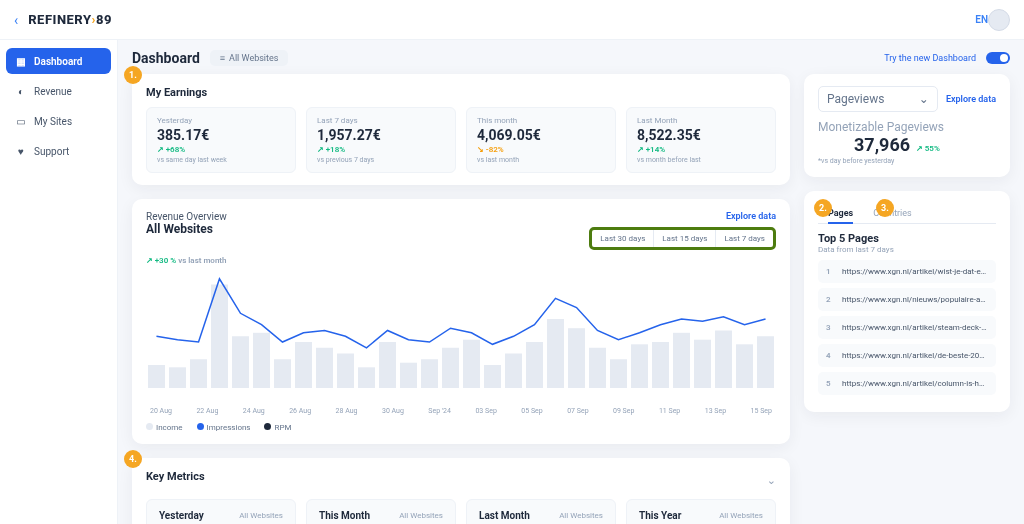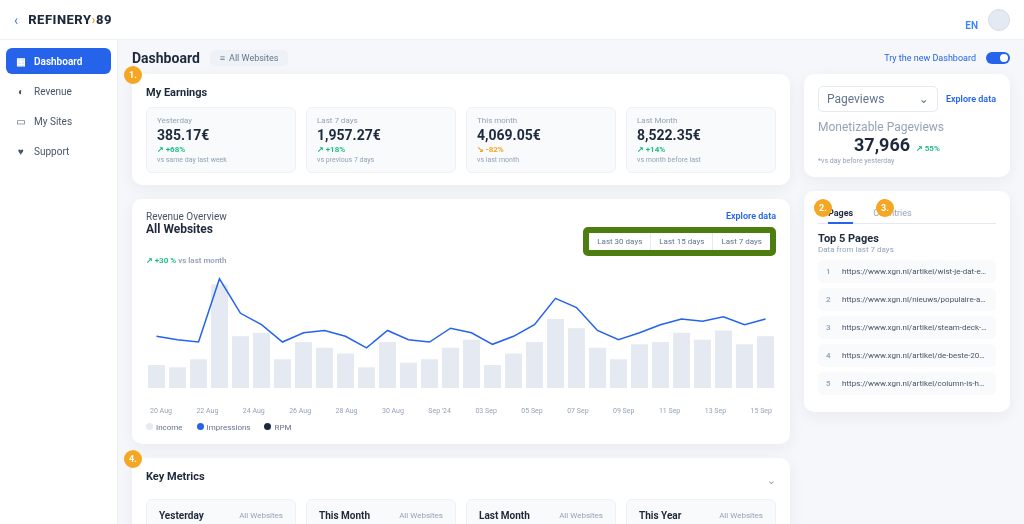--- a/index.html
+++ b/index.html
@@ -1,21 +1,21 @@
 <!DOCTYPE html>
 <html><head>
 <meta charset="utf-8">
 <style>
 * { box-sizing: border-box; margin: 0; padding: 0; font-family: -apple-system, BlinkMacSystemFont, "Segoe UI", Roboto, sans-serif; }
 body { background: #f5f7fb; color: #333; font-size: 11px; width: 1024px; height: 524px; overflow: hidden; }
 .topbar { height: 40px; background: #fff; display: flex; align-items: center; padding: 0 14px; border-bottom: 1px solid #eef2f7; }
 .back { color: #3b82f6; font-size: 14px; margin-right: 10px; cursor: pointer; }
 .brand { font-weight: 800; font-size: 13px; letter-spacing: 0.5px; color: #1e293b; }
 .brand .accent { color: #f5a623; }
-.topbar-right { margin-left: auto; display: flex; align-items: flex-end; gap: 10px; }
+.topbar-right { margin-left: auto; display: flex; align-items: center; }
 .lang { color: #3b82f6; font-size: 10px; font-weight: 600; }
 .avatar { width: 22px; height: 22px; border-radius: 50%; background: #e5eaf2; border: 1px solid #d4dbe7; }
 
 .layout { display: flex; height: 484px; }
 .sidebar { width: 118px; background: #fff; padding: 8px 6px; border-right: 1px solid #eef2f7; }
 .nav-item { display: flex; align-items: center; gap: 7px; padding: 7px 9px; border-radius: 6px; color: #475569; font-size: 10px; cursor: pointer; margin-bottom: 4px; }
 .nav-item.active { background: #2563eb; color: #fff; font-weight: 600; }
 .nav-icon { width: 12px; height: 12px; display: inline-flex; align-items: center; justify-content: center; }
 
 .main { flex: 1; padding: 10px 14px 0 14px; overflow-y: auto; }
@@ -41,21 +41,21 @@
 .earn-cell .val { font-size: 14px; font-weight: 700; color: #1e293b; margin: 2px 0; }
 .delta { font-size: 8px; font-weight: 600; }
 .delta.up { color: #10b981; }
 .delta.down { color: #f59e0b; }
 .earn-cell .sub { font-size: 7px; color: #94a3b8; margin-top: 2px; }
 
 .rev-hdr { display: flex; align-items: flex-start; }
 .rev-left h3 { font-size: 12px; font-weight: 700; color: #1e293b; }
 .rev-right { margin-left: auto; text-align: right; }
 .explore { color: #2563eb; font-size: 9px; font-weight: 600; cursor: pointer; }
-.range-pills { margin-top: 6px; display: flex; gap: 0; border: 6px solid #4d7c0f; border-radius: 5px; overflow: hidden; }
+.range-pills { margin-top: 6px; display: flex; gap: 0; border: 3px solid #4d7c0f; border-radius: 5px; overflow: hidden; }
 .range-pills span { padding: 4px 8px; font-size: 8px; color: #64748b; cursor: pointer; border-left: 1px solid #e5eaf2; }
 .range-pills span:first-child { border-left: none; }
 .trend-line { font-size: 8px; color: #10b981; font-weight: 600; margin-top: 20px; }
 .trend-line .mut { color: #94a3b8; }
 
 .chart { height: 130px; margin-top: 8px; position: relative; }
 .xaxis { display: flex; justify-content: space-between; font-size: 7px; color: #94a3b8; margin-top: 4px; padding: 0 4px; }
 .legend { display: flex; gap: 14px; margin-top: 8px; font-size: 8px; color: #64748b; align-items: center; }
 .legend .dot { width: 7px; height: 7px; border-radius: 50%; display: inline-block; margin-right: 3px; }
 

